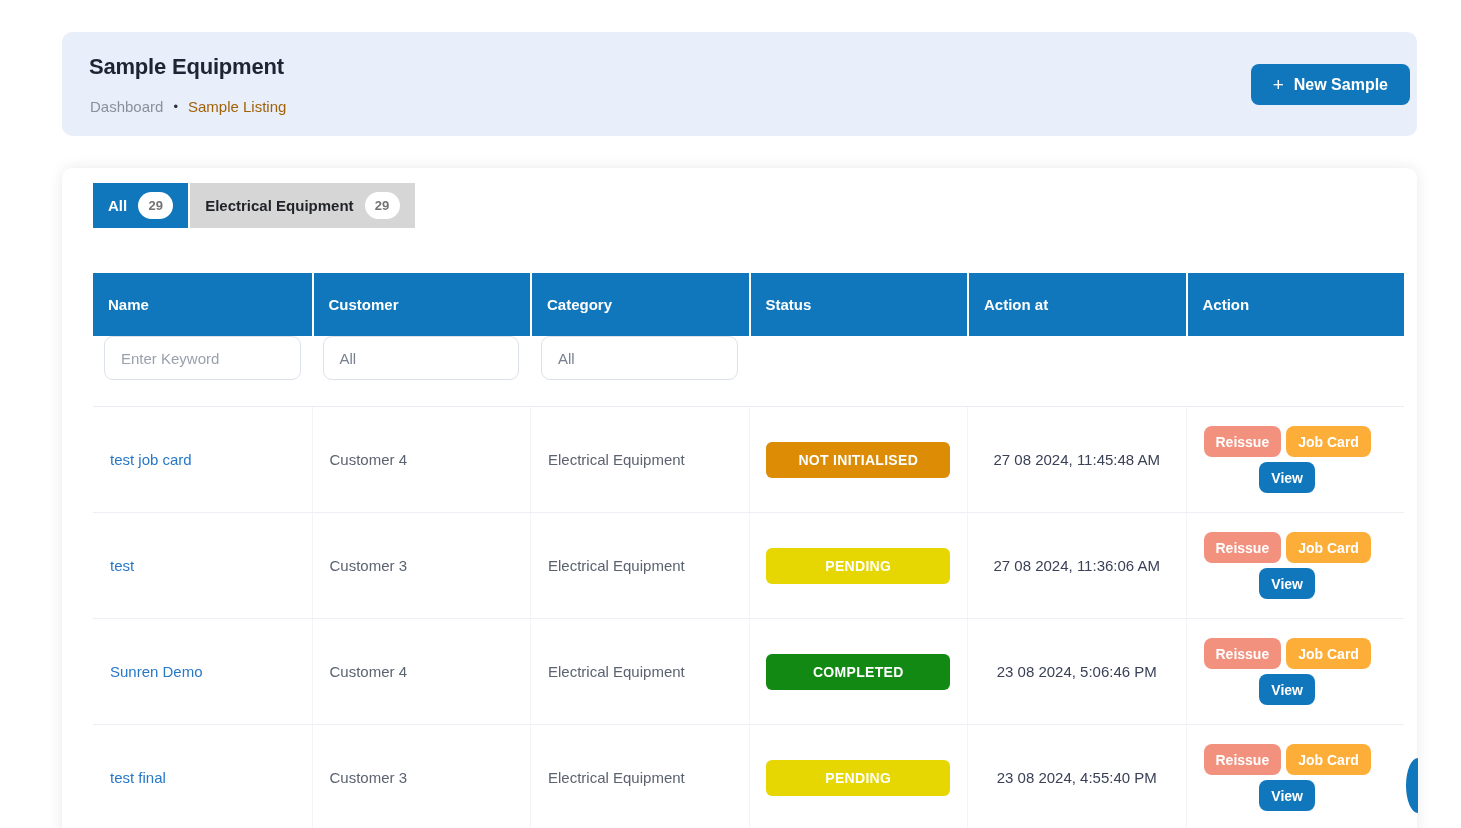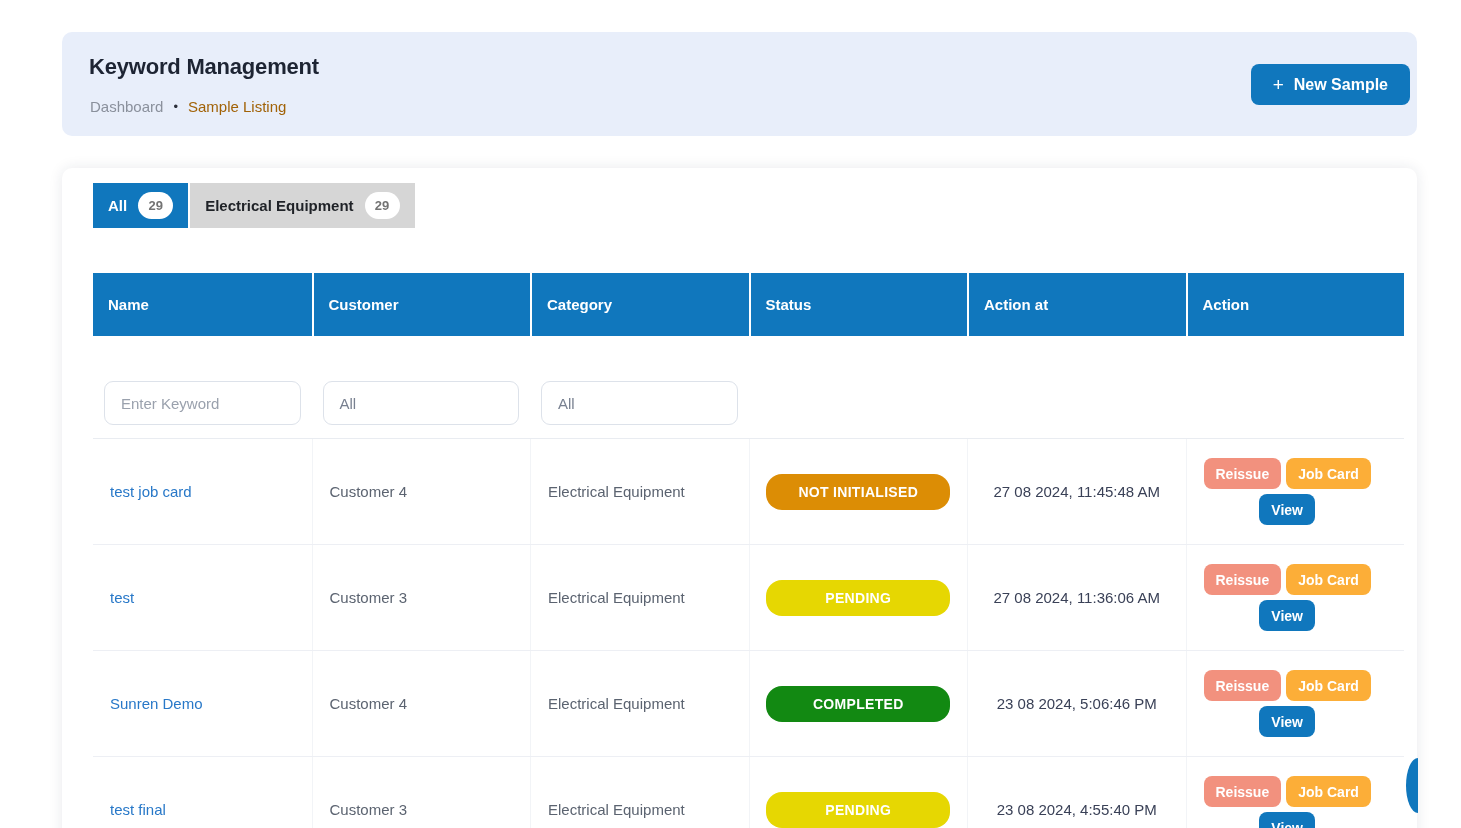--- a/index.html
+++ b/index.html
@@ -38,60 +38,60 @@
 
   
   .table { position:absolute; left:31px; top:105px; width:1311px; }
   .thead, .filter-row, .trow { display:grid; grid-template-columns:repeat(6, 1fr); }
 
   .th { background:#1077bd; color:#ffffff; font-size:15px; font-weight:700;
     height:63px; display:flex; align-items:center; padding-left:15px; }
   .th + .th { border-left:2px solid #ffffff; }
 
   .filter-row { border-bottom:1px solid #e9ecf1; }
-  .filter-cell { height:70px; display:flex; align-items:center; padding:0 11px;margin-top:32px; }
+  .filter-cell { height:70px; display:flex; align-items:flex-start; padding:0 11px; }
   .keyword-input { width:100%; height:44px; border:1px solid #dde2ea; border-radius:9px;
     padding:0 16px; font-size:15px; color:#3d4350; outline:none;
     font-family:"Liberation Sans", sans-serif; }
   .keyword-input::placeholder { color:#9aa1ad; }
   .select-box { width:100%; height:44px; border:1px solid #dde2ea; border-radius:9px;
     padding:0 16px; font-size:15px; color:#788090; display:flex; align-items:center;
     background:#ffffff; cursor:pointer; }
 
   .trow { border-bottom:1px solid #edeff4; }
   .td { min-height:105px; display:flex; align-items:center; padding-left:17px;
     font-size:15px; color:#5b6370; }
   .td + .td { border-left:1px solid #f2f4f7; }
   .td.center { justify-content:center; padding-left:0; }
   .name-link { color:#2878c8; text-decoration:none; cursor:pointer; font-size:15px; }
   .created { color:#3a4157; font-weight:500; }
 
   .status-badge { display:inline-flex; align-items:center; justify-content:center;
-    width:184px; height:36px; border-radius:16px; color:#ffffff; font-size:14px;
+    width:184px; height:36px; border-radius:6px; color:#ffffff; font-size:14px;
     font-weight:700; letter-spacing:0.3px; }
 
   .actions-wrap { display:flex; flex-direction:column; gap:5px; padding:18px 0;align-items:center; }
   .action-line { display:flex; gap:5px; }
   .act-btn { border:none; border-radius:8px; height:31px; padding:0 12px; color:#ffffff;
     font-size:14px; font-weight:700; cursor:pointer;
     font-family:"Liberation Sans", sans-serif; }
   .act-reissue { background:#f2917e; }
   .act-jobcard { background:#fcae38; }
   .act-view { background:#1077bd; }
 
   
   .fab-sliver { position:absolute; right:-1px; top:590px; width:12px; height:55px;
     background:#1077bd; border-top-left-radius:100% 50%;
     border-bottom-left-radius:100% 50%; cursor:pointer; }
 </style>
 </head>
 <body>
 
 <div class="header-band">
-  <div class="page-title">Keyword Management</div>
+  <div class="page-title">Sample Equipment</div>
   <div class="breadcrumb">
     <span class="crumb-parent">Dashboard</span>
     <span class="dot">•</span>
     <span class="crumb-current">Sample Listing</span>
   </div>
   <button class="new-sample-btn">
     <span class="plus-glyph">+</span>
     <span>New Sample</span>
   </button>
 </div>

